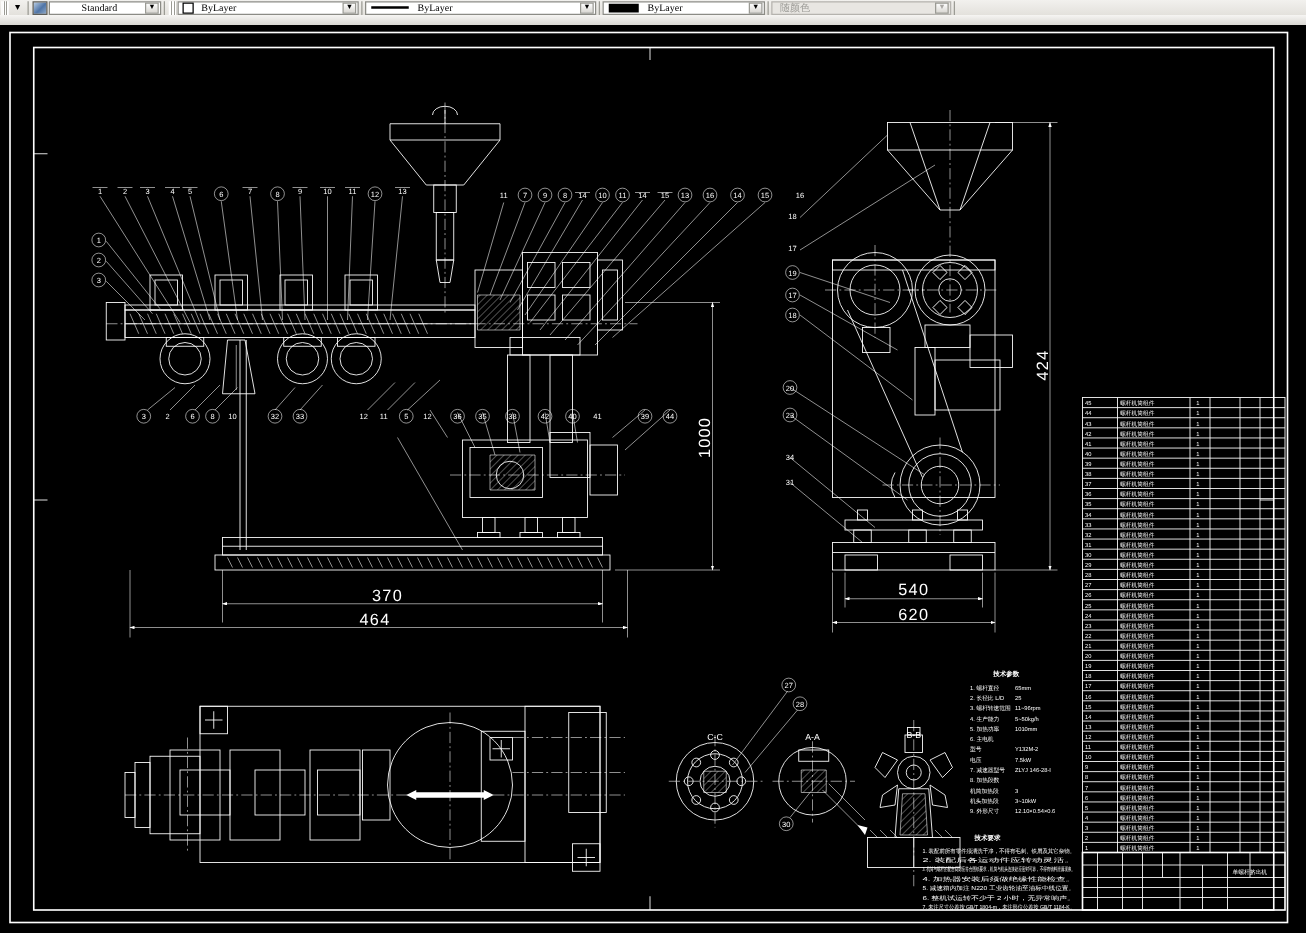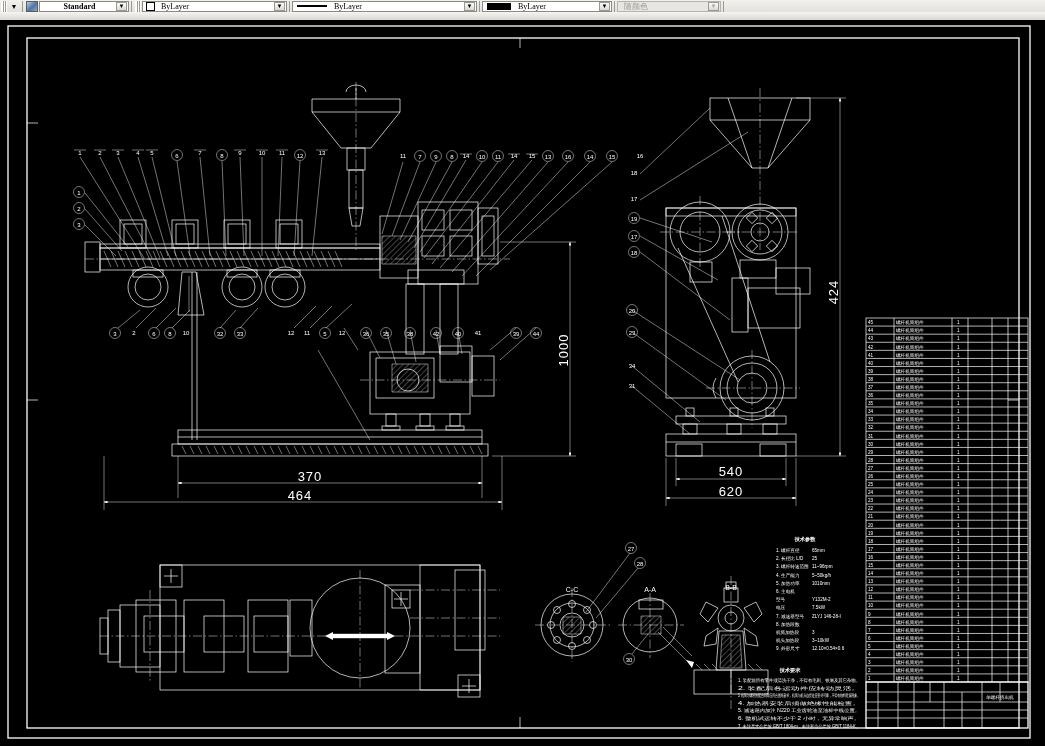--- a/index.html
+++ b/index.html
@@ -60,21 +60,21 @@
   .sld{fill:#fff;stroke:#fff;stroke-width:0.4;}
 </style>
 </head>
 <body>
 
 <div id="toolbar">
   <div class="tb-grip"></div>
   <div class="tb-arrow">▼</div>
   <div class="tb-sep"></div>
   <div class="tb-icon"></div>
-  <div class="tb-combo" style="width:90px;font-weight:bold;">
+  <div class="tb-combo" style="width:90px;">
     <span class="txt">Standard</span>
     <span class="btn">▼</span>
   </div>
   <div class="tb-sep"></div>
   <div class="tb-grip"></div>
 
   <div class="tb-combo" style="width:145px;">
     <span class="swatch-white"></span>
     <span class="txt" style="text-align:left;">ByLayer</span>
     <span class="btn">▼</span>
@@ -88,21 +88,21 @@
   </div>
   <div class="tb-sep"></div>
 
   <div class="tb-combo" style="width:130px;">
     <span class="swatch-black"></span>
     <span class="txt" style="text-align:left;">ByLayer</span>
     <span class="btn">▼</span>
   </div>
   <div class="tb-sep"></div>
 
-  <div class="tb-combo disabled" style="width:104px;">
+  <div class="tb-combo disabled" style="width:144px;">
     <span class="txt" style="text-align:left;padding-left:6px;">随颜色</span>
     <span class="btn">▼</span>
   </div>
   <div class="tb-sep"></div>
 </div>
 <div id="toolbar2"></div>
 
 <div id="canvas">
 <svg width="1045" height="726" viewBox="0 0 1045 726" xmlns="http://www.w3.org/2000/svg">
   <defs>

